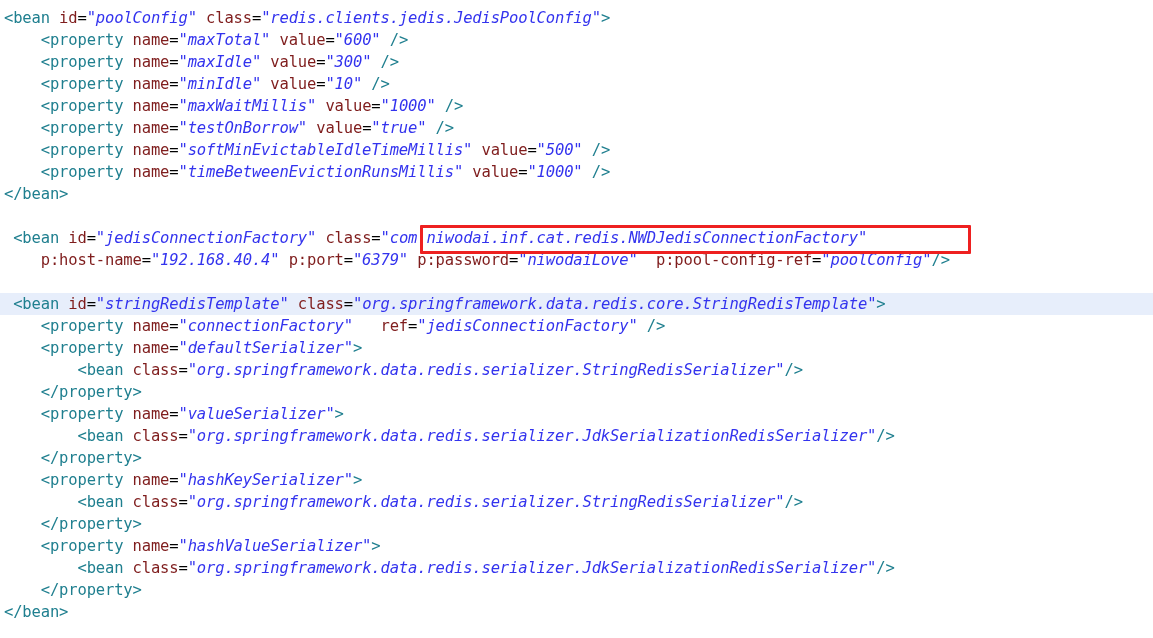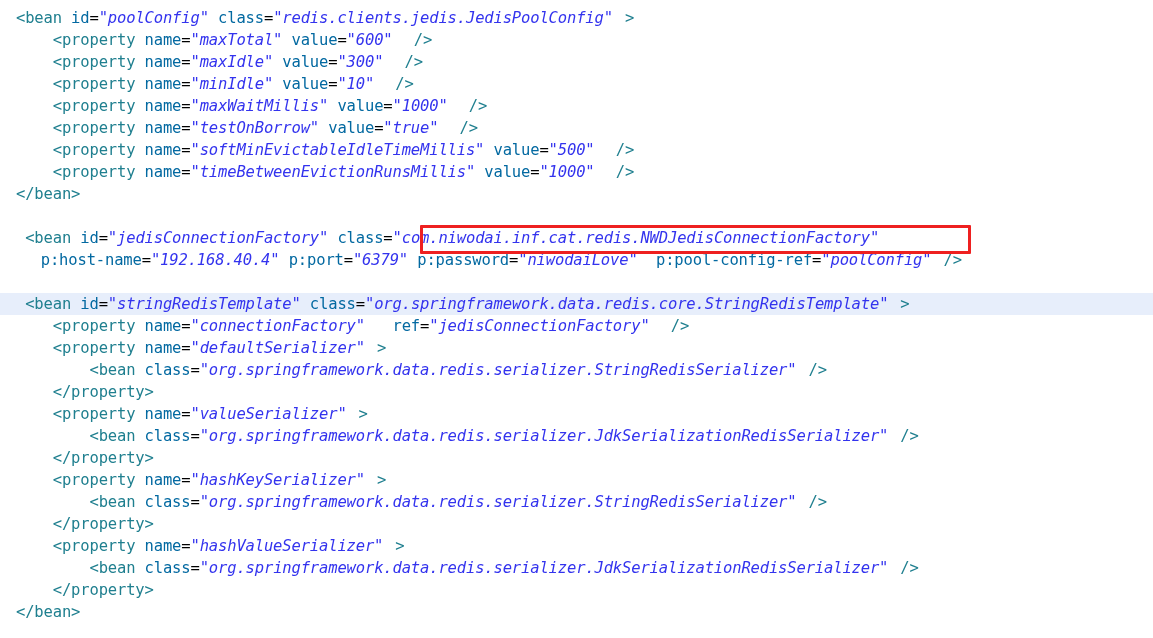--- a/index.html
+++ b/index.html
@@ -25,22 +25,22 @@
     line-height: 22px;
     font-size: 15.5px;
     white-space: pre;
     letter-spacing: -0.15px;
     padding-left: 4px;
   }
   .line.hl {
     background: #e7eefb;
   }
   
-  .tag     { color: #1f7f8f; margin-left: 12px; }      
-  .attr    { color: #0369a1; }      
+  .tag     { color: #1f7f8f; }      
+  .attr    { color: #7f1d1d; }      
   .eq      { color: #000000; }      
   .val     { color: #3333ee; font-style: italic; }  
   .plain   { color: #000000; }
 
   
   .redbox {
     position: absolute;
     border: 3px solid #ee2020;
     box-sizing: border-box;
     pointer-events: none;

